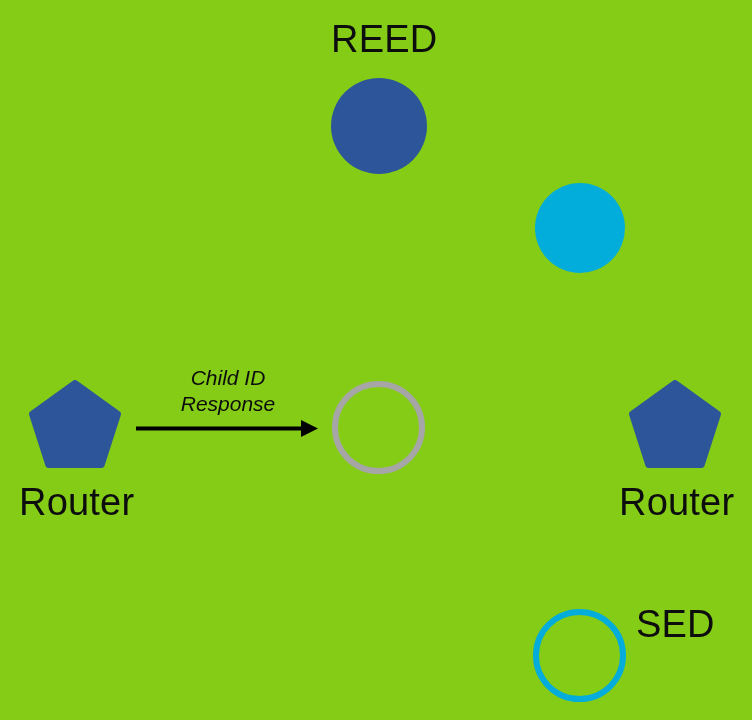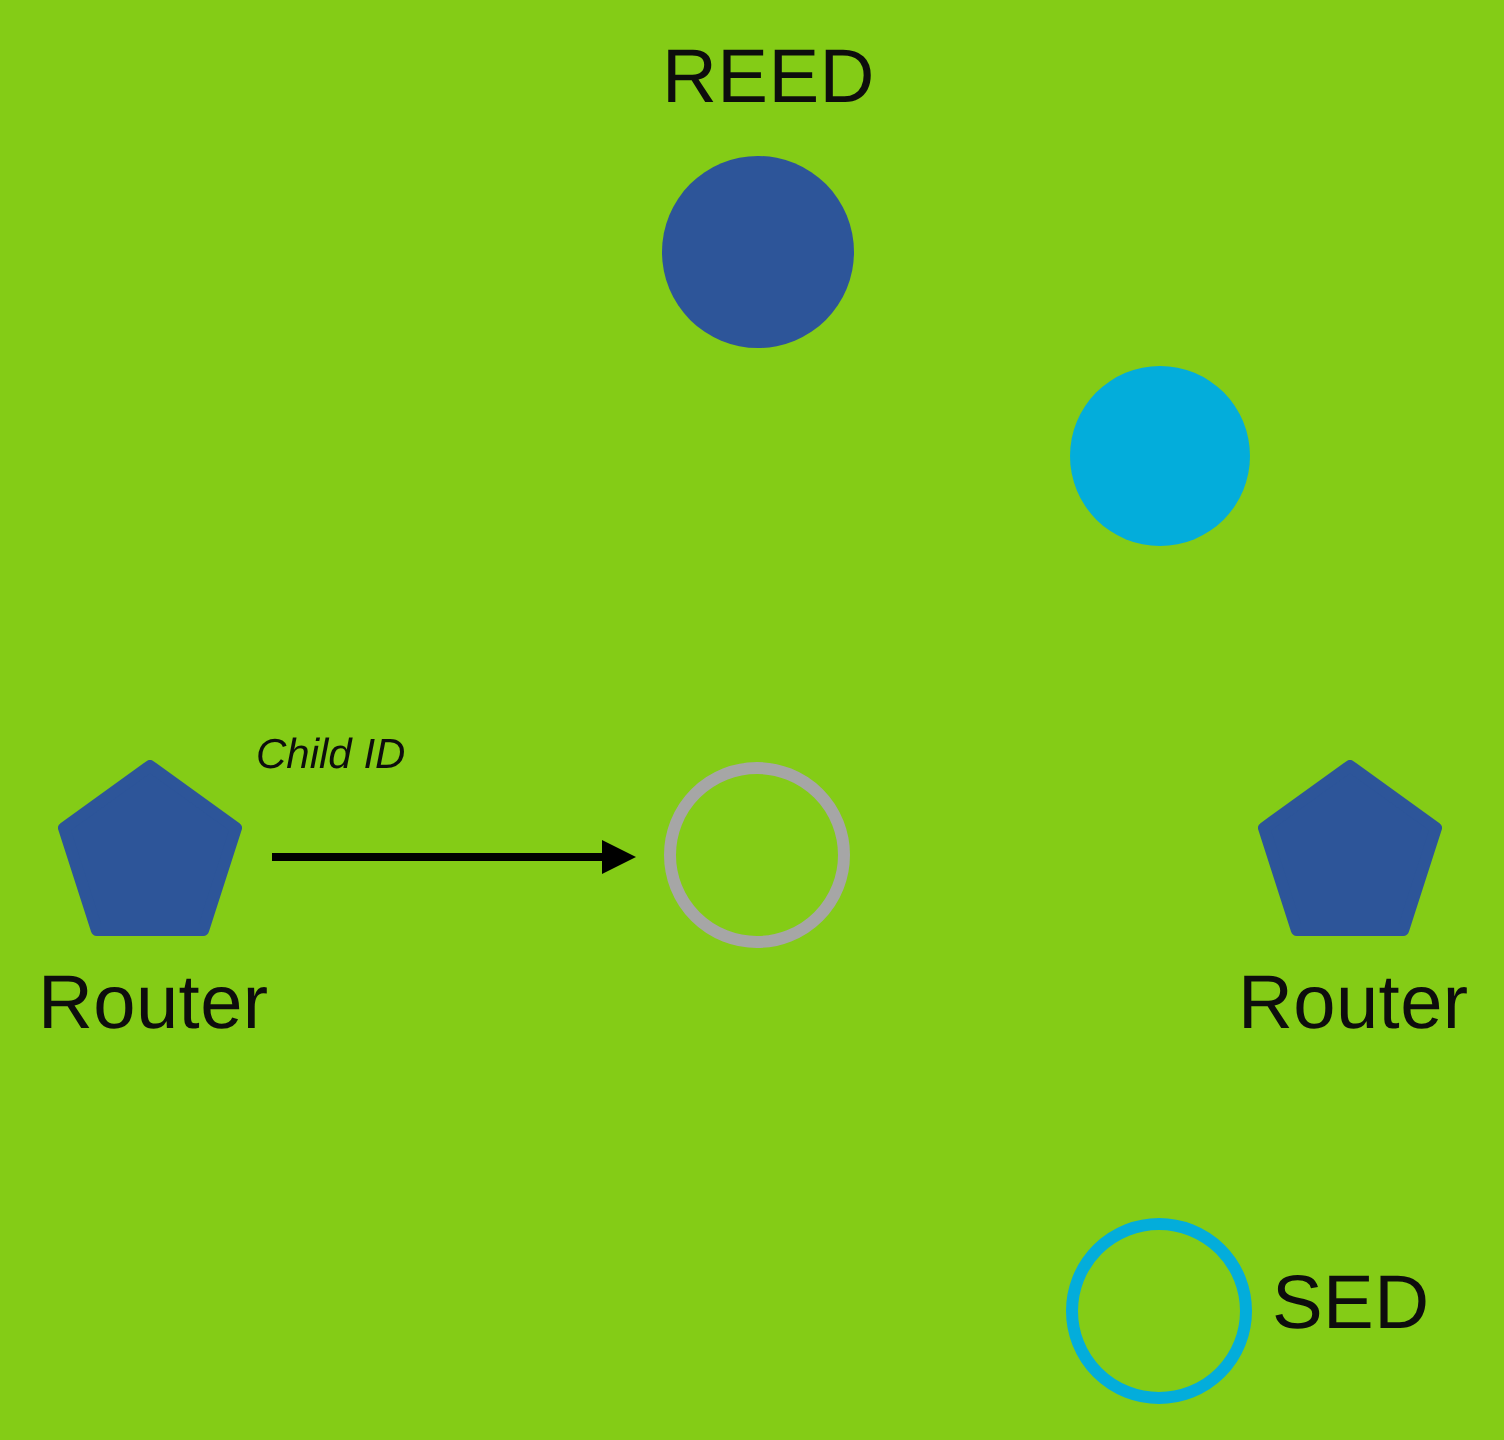--- a/index.html
+++ b/index.html
@@ -26,21 +26,21 @@
     white-space: nowrap;
     letter-spacing: 0.2px;
   }
   .edge-label {
     position: absolute;
     font-family: "Liberation Sans", sans-serif;
     font-style: italic;
     font-size: 21px;
     line-height: 26px;
     color: #0d0d0d;
-    text-align: left;
+    text-align: center;
     white-space: nowrap;
   }
   .shape {
     position: absolute;
   }
   .circle-filled {
     border-radius: 50%;
   }
   .circle-outline {
     border-radius: 50%;
@@ -62,32 +62,33 @@
 
 
   <svg class="shape" style="left:29px; top:380px;" width="92" height="90" viewBox="0 0 92 90">
     <path d="M46 3 L89 34 L72.6 85 L19.4 85 L3 34 Z" fill="#2d5599" stroke="#2d5599" stroke-width="6" stroke-linejoin="round"></path>
   </svg>
 
   <div class="node-label" style="left:19px; top:483px;">Router</div>
 
   <div class="edge-label" style="left:128px; top:365px; width:200px;">
     <div>Child ID</div>
+    <div>Response</div>
   </div>
 
   <svg class="shape" style="left:130px; top:415px;" width="195" height="28" viewBox="0 0 195 28">
     <line x1="6" y1="13.5" x2="176" y2="13.5" stroke="#000000" stroke-width="4"></line>
     <path d="M171 5 L188 13.5 L171 22 Z" fill="#000000"></path>
   </svg>
 
   <div class="shape circle-outline" style="left:332px; top:381px; width:93px; height:93px; border:6px solid #a6a6a6;"></div>
 
   <svg class="shape" style="left:629px; top:380px;" width="92" height="90" viewBox="0 0 92 90">
     <path d="M46 3 L89 34 L72.6 85 L19.4 85 L3 34 Z" fill="#2d5599" stroke="#2d5599" stroke-width="6" stroke-linejoin="round"></path>
   </svg>
 
   <div class="node-label" style="left:619px; top:483px;">Router</div>
 
   <div class="shape circle-outline" style="left:533px; top:609px; width:93px; height:93px; border:6px solid #03addb;"></div>
 
-  <div class="node-label" style="left:636px; top:633px;">SED</div>
+  <div class="node-label" style="left:636px; top:605px;">SED</div>
 
 </div>
 
 </body></html>

